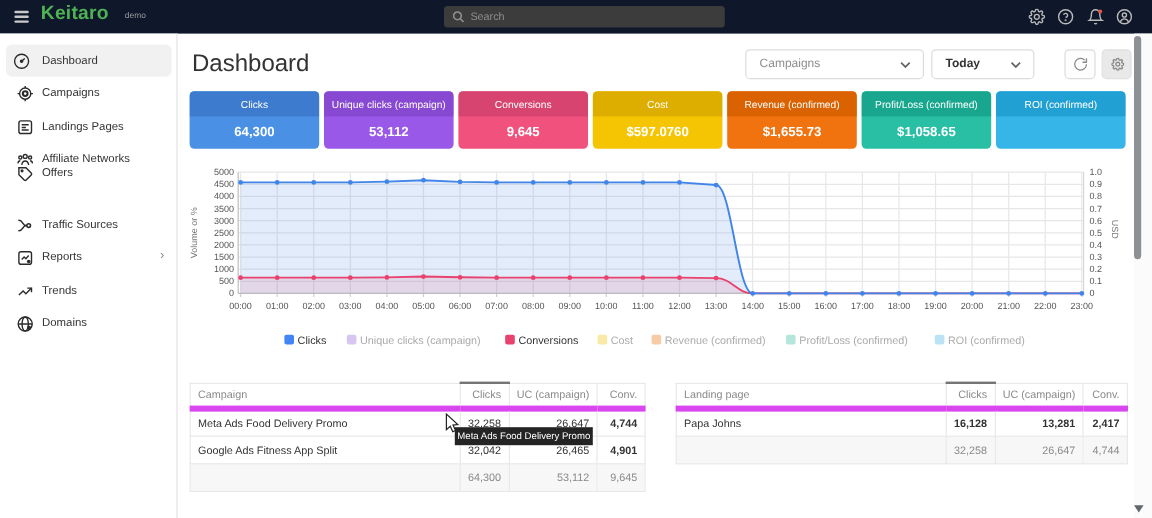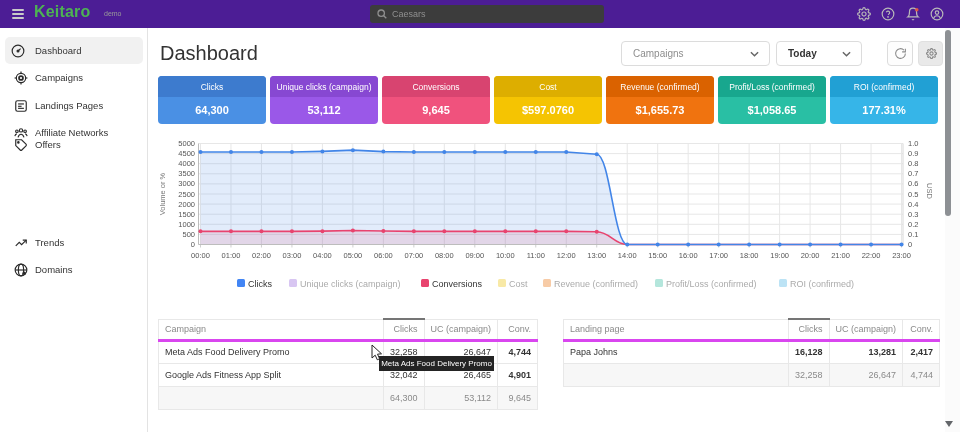--- a/index.html
+++ b/index.html
@@ -1,21 +1,21 @@
 <!DOCTYPE html>
 <html><head>
 <meta charset="utf-8">
 <style>
 * { margin:0; padding:0; box-sizing:border-box; }
 html,body { width:960px; height:432px; overflow:hidden; background:#fff;
   font-family:"Liberation Sans", sans-serif; }
 #app { position:relative; width:960px; height:432px; }
 
 
-#topbar { position:absolute; left:0; top:0; width:960px; height:28px; background:#4c1d95; }
+#topbar { position:absolute; left:0; top:0; width:960px; height:28px; background:#0f172a; }
 #burger { position:absolute; left:12px; top:9px; width:12px; height:10px; }
 #burger div { height:2px; background:#c9c9c9; margin-bottom:2px; border-radius:1px;}
 #logo { position:absolute; left:34px; top:3px; font-size:16px; font-weight:bold; color:#4db353; letter-spacing:0.2px;}
 #demo { position:absolute; left:104px; top:10px; font-size:7px; color:#9a9a9a; }
 #search { position:absolute; left:370px; top:5px; width:234px; height:18px; background:#3c3c3c; border-radius:3px; }
 #search svg { position:absolute; left:7px; top:4px; }
 #search span { position:absolute; left:22px; top:4px; font-size:9px; color:#8f8f8f; }
 .tico { position:absolute; top:7px; }
 
 
@@ -36,21 +36,21 @@
 .sbtn { position:absolute; top:41px; width:26px; height:25px; border:1px solid #dcdcdc; border-radius:4px; background:#fdfdfd; }
 
 
 .card { position:absolute; top:76px; width:108px; height:48px; border-radius:4px; overflow:hidden; color:#fff; }
 .card .hd { height:21px; font-size:8.5px; text-align:center; line-height:22px; }
 .card .vl { height:27px; font-size:11px; font-weight:bold; text-align:center; line-height:26px; }
 
 
 .tbl { position:absolute; top:318px; width:380px; border-collapse:collapse; font-size:9px; color:#333; background:#fff;}
 .tbl td { border:1px solid #e8e8e8; height:23px; padding:0 6px; white-space:nowrap; overflow:hidden;}
-.tbl tr.hd td { color:#8a8a8a; border-bottom:3px solid #d946ef; height:21px;}
+.tbl tr.hd td { color:#8a8a8a; border-bottom:5px solid #d946ef; height:21px;}
 .tbl td.num { text-align:right; }
 .tbl tr.ft td { background:#f7f7f7; color:#8a8a8a; }
 .tbl td.sorted { border-top:2px solid #757575; }
 
 #tooltip { position:absolute; left:379px; top:356px; width:115px; height:15px; background:#242424; color:#fff; font-size:8px; text-align:center; line-height:15px; white-space:nowrap; z-index:30;}
 #cursor { position:absolute; left:370px; top:344px; z-index:31; }
 
 
 #sbtrack { position:absolute; right:0; top:28px; width:15px; height:404px; background:#fbfbfb; }
 #sbthumb { position:absolute; right:9px; top:30px; width:6px; height:186px; background:#8d9094; border-radius:3px; }
@@ -66,21 +66,21 @@
         <div></div>
         <div></div>
       </div>
   <div id="logo">Keitaro</div>
   <div id="demo">demo</div>
   <div id="search">
     <svg width="10" height="10" viewBox="0 0 10 10">
           <circle cx="4.2" cy="4.2" r="3.2" fill="none" stroke="#8f8f8f" stroke-width="1.3"></circle>
           <line x1="6.7" y1="6.7" x2="9.3" y2="9.3" stroke="#8f8f8f" stroke-width="1.3"></line>
         </svg>
-    <span>Caesars</span>
+    <span>Search</span>
   </div>
   <svg class="tico" style="left:857px" width="14" height="14" viewBox="0 0 24 24" fill="none" stroke="#b9b9b9" stroke-width="2">
         <path d="M12 15.5A3.5 3.5 0 1 0 12 8.5a3.5 3.5 0 0 0 0 7z"></path>
         <path d="M19.4 15a1.65 1.65 0 0 0 .33 1.82l.06.06a2 2 0 1 1-2.83 2.83l-.06-.06a1.65 1.65 0 0 0-1.82-.33 1.65 1.65 0 0 0-1 1.51V21a2 2 0 1 1-4 0v-.09A1.65 1.65 0 0 0 9 19.4a1.65 1.65 0 0 0-1.82.33l-.06.06a2 2 0 1 1-2.83-2.83l.06-.06a1.65 1.65 0 0 0 .33-1.82 1.65 1.65 0 0 0-1.51-1H3a2 2 0 1 1 0-4h.09A1.65 1.65 0 0 0 4.6 9a1.65 1.65 0 0 0-.33-1.82l-.06-.06a2 2 0 1 1 2.83-2.83l.06.06a1.65 1.65 0 0 0 1.82.33H9a1.65 1.65 0 0 0 1-1.51V3a2 2 0 1 1 4 0v.09a1.65 1.65 0 0 0 1 1.51 1.65 1.65 0 0 0 1.82-.33l.06-.06a2 2 0 1 1 2.83 2.83l-.06.06a1.65 1.65 0 0 0-.33 1.82V9a1.65 1.65 0 0 0 1.51 1H21a2 2 0 1 1 0 4h-.09a1.65 1.65 0 0 0-1.51 1z"></path>
       </svg>
   <svg class="tico" style="left:881px" width="14" height="14" viewBox="0 0 24 24" fill="none" stroke="#b9b9b9" stroke-width="2">
         <circle cx="12" cy="12" r="10"></circle>
         <path d="M9.1 9a3 3 0 0 1 5.8 1c0 2-3 3-3 3"></path>
         <circle cx="12" cy="17" r="0.5" fill="#b9b9b9"></circle>
       </svg>
@@ -136,20 +136,37 @@
         </svg>
     <span>Landings Pages</span>
   </div>
   <div class="mitem" style="top:103px">
     <svg width="14" height="14" viewBox="0 0 24 24" fill="none" stroke="#2b2b2b" stroke-width="2">
           <path d="M20.6 13.4 13.4 20.6a2 2 0 0 1-2.8 0L3 13V3h10l7.6 7.6a2 2 0 0 1 0 2.8z"></path>
           <circle cx="7.5" cy="7.5" r="1.2" fill="#2b2b2b"></circle>
         </svg>
     <span>Offers</span>
   </div>
+  <div class="mitem" style="top:146px">
+    <svg width="14" height="14" viewBox="0 0 24 24" fill="none" stroke="#2b2b2b" stroke-width="2.2" stroke-linecap="round">
+          <path d="M3 4.5c6 0 5 7.5 10.5 7.5"></path>
+          <path d="M3 19.5c6 0 5-7.5 10.5-7.5"></path>
+          <circle cx="17" cy="12" r="2.6"></circle>
+        </svg>
+    <span>Traffic Sources</span>
+  </div>
+  <div class="mitem" style="top:173.3px">
+    <svg width="14" height="14" viewBox="0 0 24 24" fill="none" stroke="#2b2b2b" stroke-width="2">
+          <rect x="3" y="3" width="18" height="18" rx="3"></rect>
+          <path d="M7 14l3.5-3.5 2.5 2.5 4-4.5"></path>
+          <circle cx="17" cy="17" r="2.6" fill="#2b2b2b" stroke="none"></circle>
+        </svg>
+    <span>Reports</span>
+    <span class="mchev">›</span>
+  </div>
   <div class="mitem" style="top:200.7px">
     <svg width="14" height="14" viewBox="0 0 24 24" fill="none" stroke="#2b2b2b" stroke-width="2">
           <path d="M3 17l6-6 4 4 8-8"></path>
           <path d="M15 7h6v6"></path>
         </svg>
     <span>Trends</span>
   </div>
   <div class="mitem" style="top:228.1px">
     <svg width="14" height="14" viewBox="0 0 24 24" fill="none" stroke="#2b2b2b" stroke-width="2">
           <circle cx="12" cy="12" r="10"></circle>
@@ -206,21 +223,20 @@
 <div class="card" style="left:606px; background:#f0730f;">
       <div class="hd" style="background:#da6200;">Revenue (confirmed)</div>
       <div class="vl">$1,655.73</div>
     </div>
 <div class="card" style="left:718px; background:#29bfa4;">
       <div class="hd" style="background:#18a78e;">Profit/Loss (confirmed)</div>
       <div class="vl">$1,058.65</div>
     </div>
 <div class="card" style="left:830px; background:#36b5e8;">
       <div class="hd" style="background:#21a0d4;">ROI (confirmed)</div>
-      <div class="vl">177.31%</div>
     </div>
 
 <svg id="chart" style="position:absolute;left:158px;top:136px;" width="790" height="160" viewBox="0 0 790 160" font-family="Liberation Sans, sans-serif">
 <g stroke="#e7e7e7" stroke-width="1">
         <line x1="40.5" y1="108.5" x2="745" y2="108.5"></line>
         <line x1="40.5" y1="98.4" x2="745" y2="98.4"></line>
         <line x1="40.5" y1="88.3" x2="745" y2="88.3"></line>
         <line x1="40.5" y1="78.2" x2="745" y2="78.2"></line>
         <line x1="40.5" y1="68.1" x2="745" y2="68.1"></line>
         <line x1="40.5" y1="58.0" x2="745" y2="58.0"></line>

